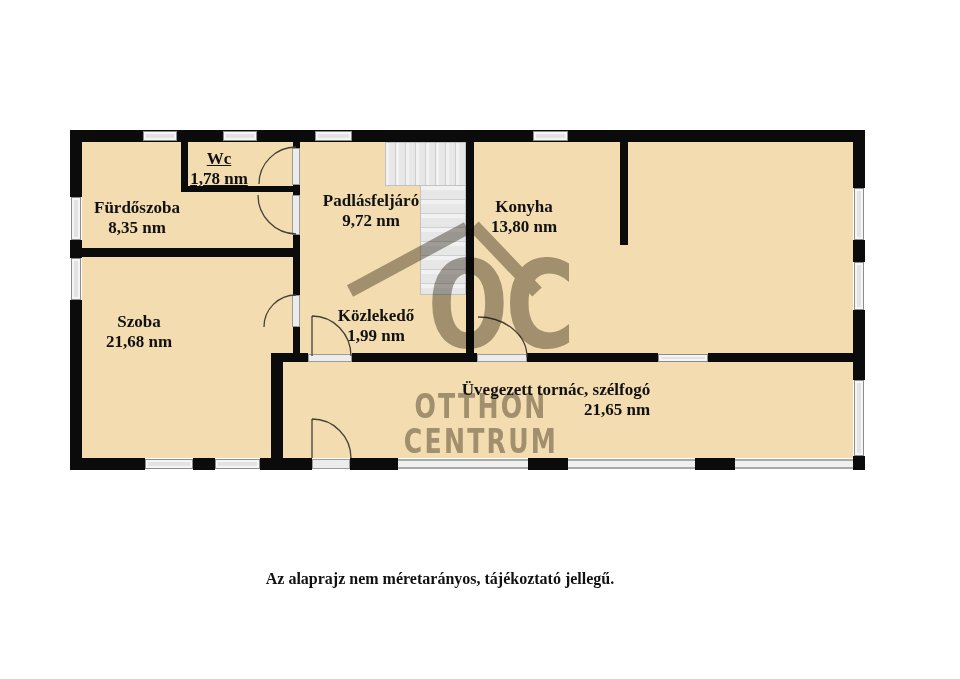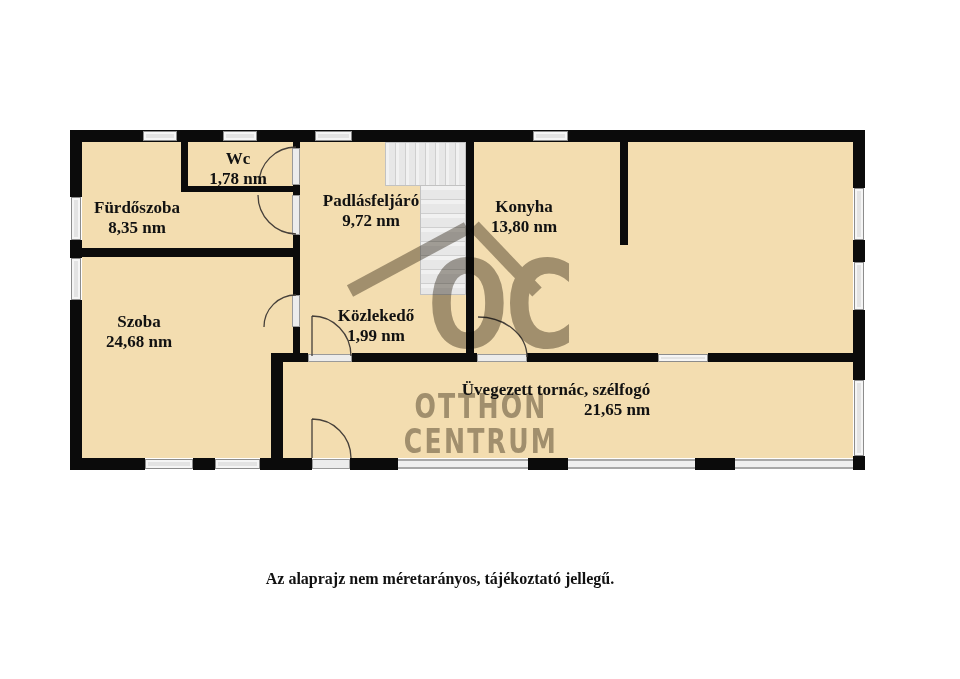--- a/index.html
+++ b/index.html
@@ -124,21 +124,21 @@
         <g stroke="#a9a59e" stroke-width="13" fill="none">
           <path d="M350,291 L467,228"></path>
           <path d="M474,226 L537,292"></path>
         </g>
       </svg>
       <div class="wm-text wm-oc">OC</div>
       <div class="wm-text wm-line wm-l1">OTTHON</div>
       <div class="wm-text wm-line wm-l2">CENTRUM</div>
     </div>
 
-    <div class="room-label" style="left:238px;top:149px;">
+    <div class="room-label" style="left:219px;top:149px;text-decoration:underline;">
       <div>Wc</div>
       <div class="nm">1,78 nm</div>
     </div>
 
     <div class="room-label" style="left:137px;top:198px;">
       <div>Fürdőszoba</div>
       <div class="nm">8,35 nm</div>
     </div>
 
     <div class="room-label" style="left:371px;top:191px;">
@@ -147,21 +147,21 @@
     </div>
 
     <div class="room-label" style="left:524px;top:197px;">
       <div>Konyha</div>
       <div class="nm">13,80 nm</div>
     </div>
 
 
     <div class="room-label" style="left:139px;top:312px;">
       <div>Szoba</div>
-      <div class="nm">24,68 nm</div>
+      <div class="nm">21,68 nm</div>
     </div>
 
     <div class="room-label" style="left:376px;top:306px;">
       <div>Közlekedő</div>
       <div class="nm">1,99 nm</div>
     </div>
 
     <div class="room-label" style="left:556px;top:380px;text-align:right;">
       <div>Üvegezett tornác, szélfogó</div>
       <div class="nm">21,65 nm</div>

